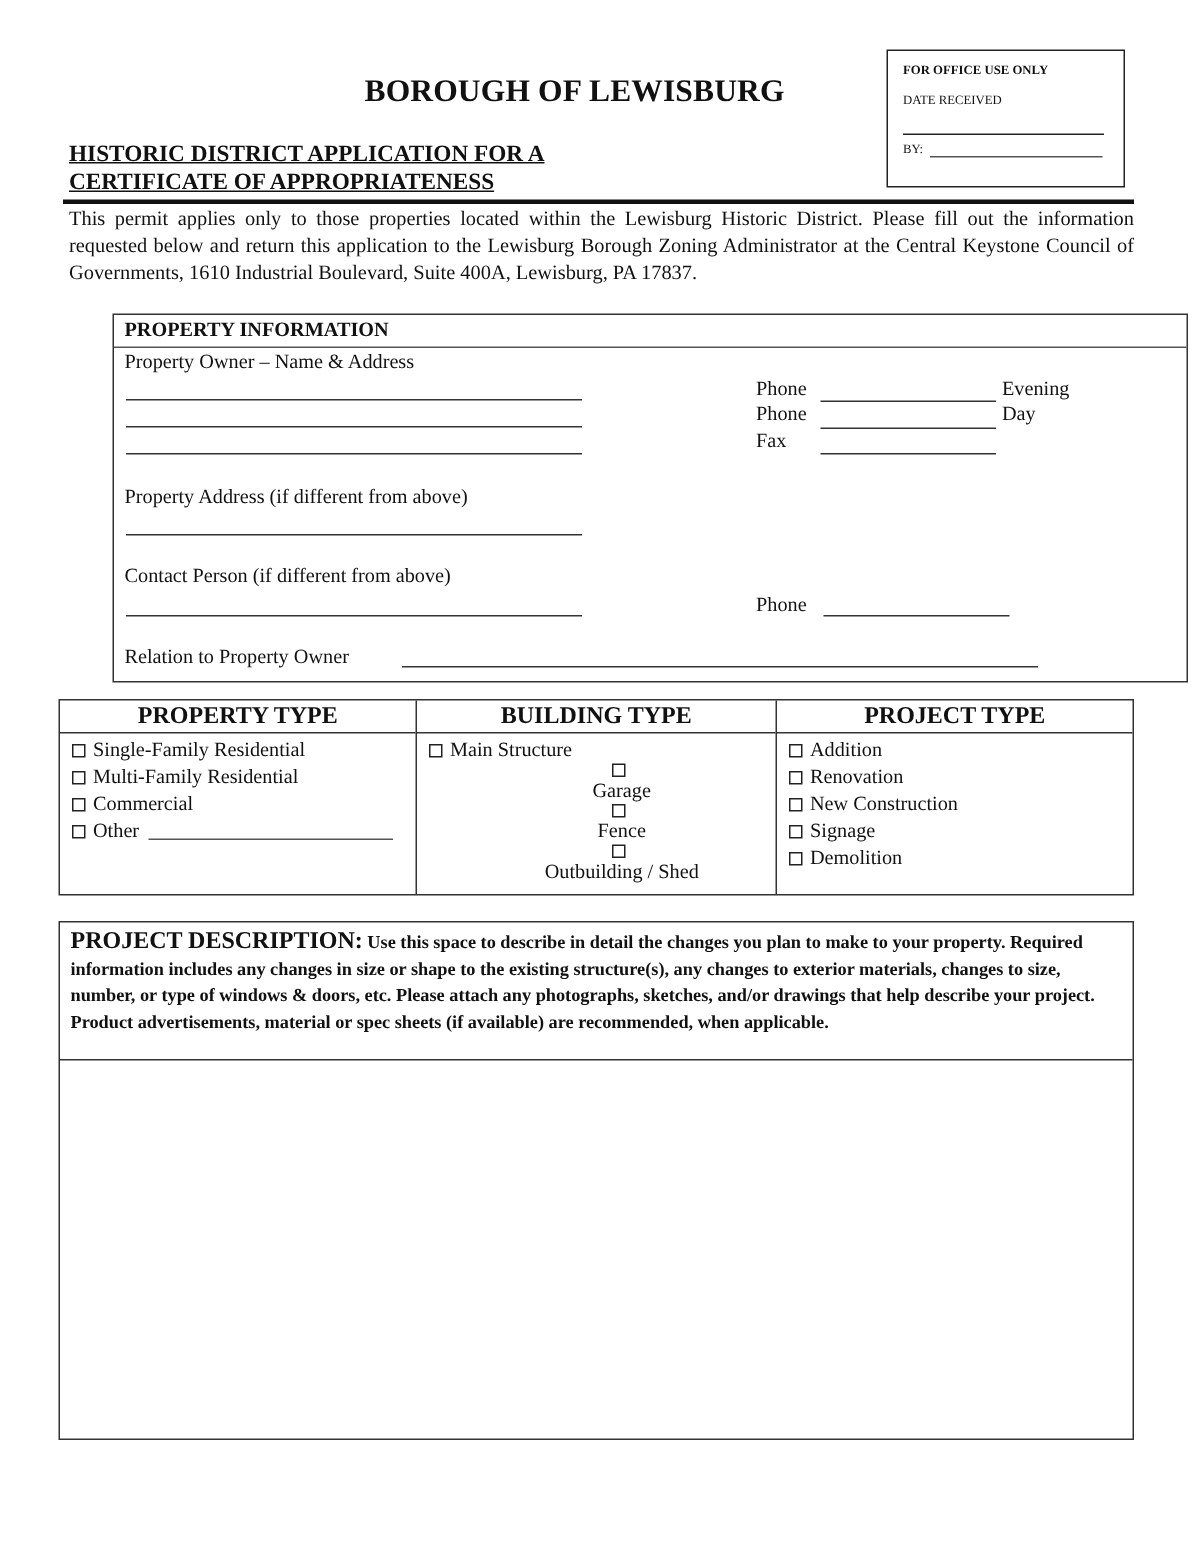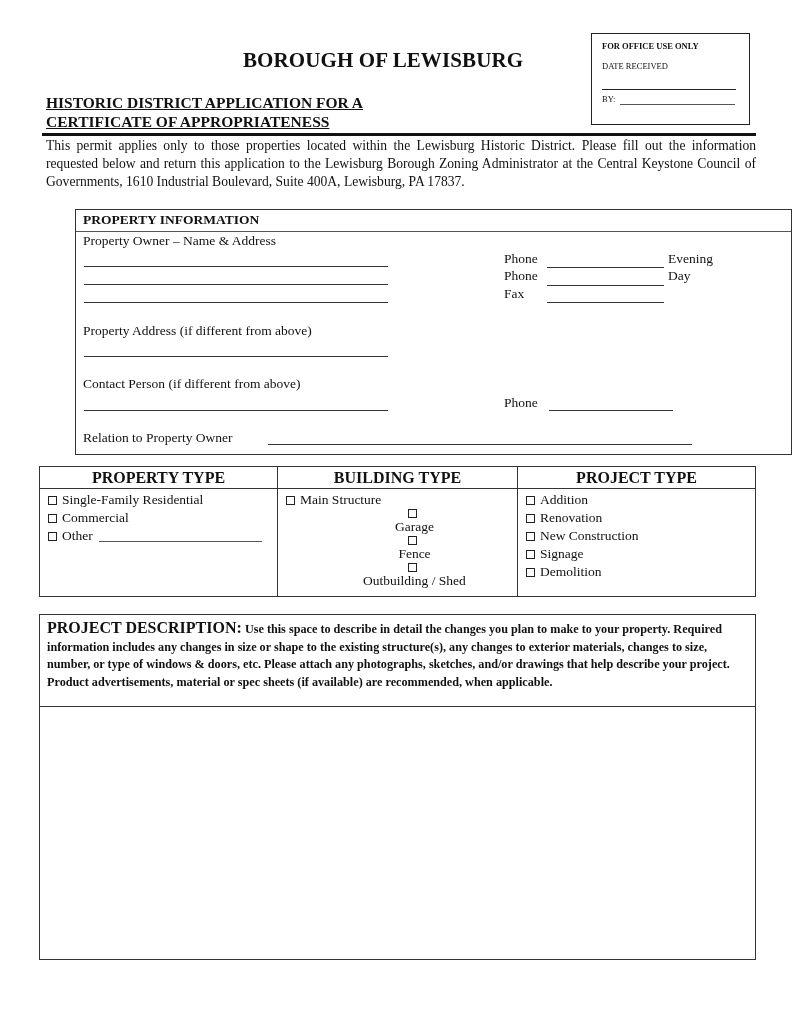--- a/index.html
+++ b/index.html
@@ -116,20 +116,24 @@
 <div class="abs box types">
   <div class="col" style="width:238px;">
     <div class="col-hdr">PROPERTY TYPE</div>
     <ul>
       <li>
           <span class="cb"></span>
           <span>Single-Family Residential</span>
         </li>
       <li>
           <span class="cb"></span>
+          <span>Multi-Family Residential</span>
+        </li>
+      <li>
+          <span class="cb"></span>
           <span>Commercial</span>
         </li>
       <li>
           <span class="cb"></span>
           <span>Other</span>
           <span class="other-line"></span>
         </li>
     </ul>
   </div>
   <div class="col" style="width:240px;">

